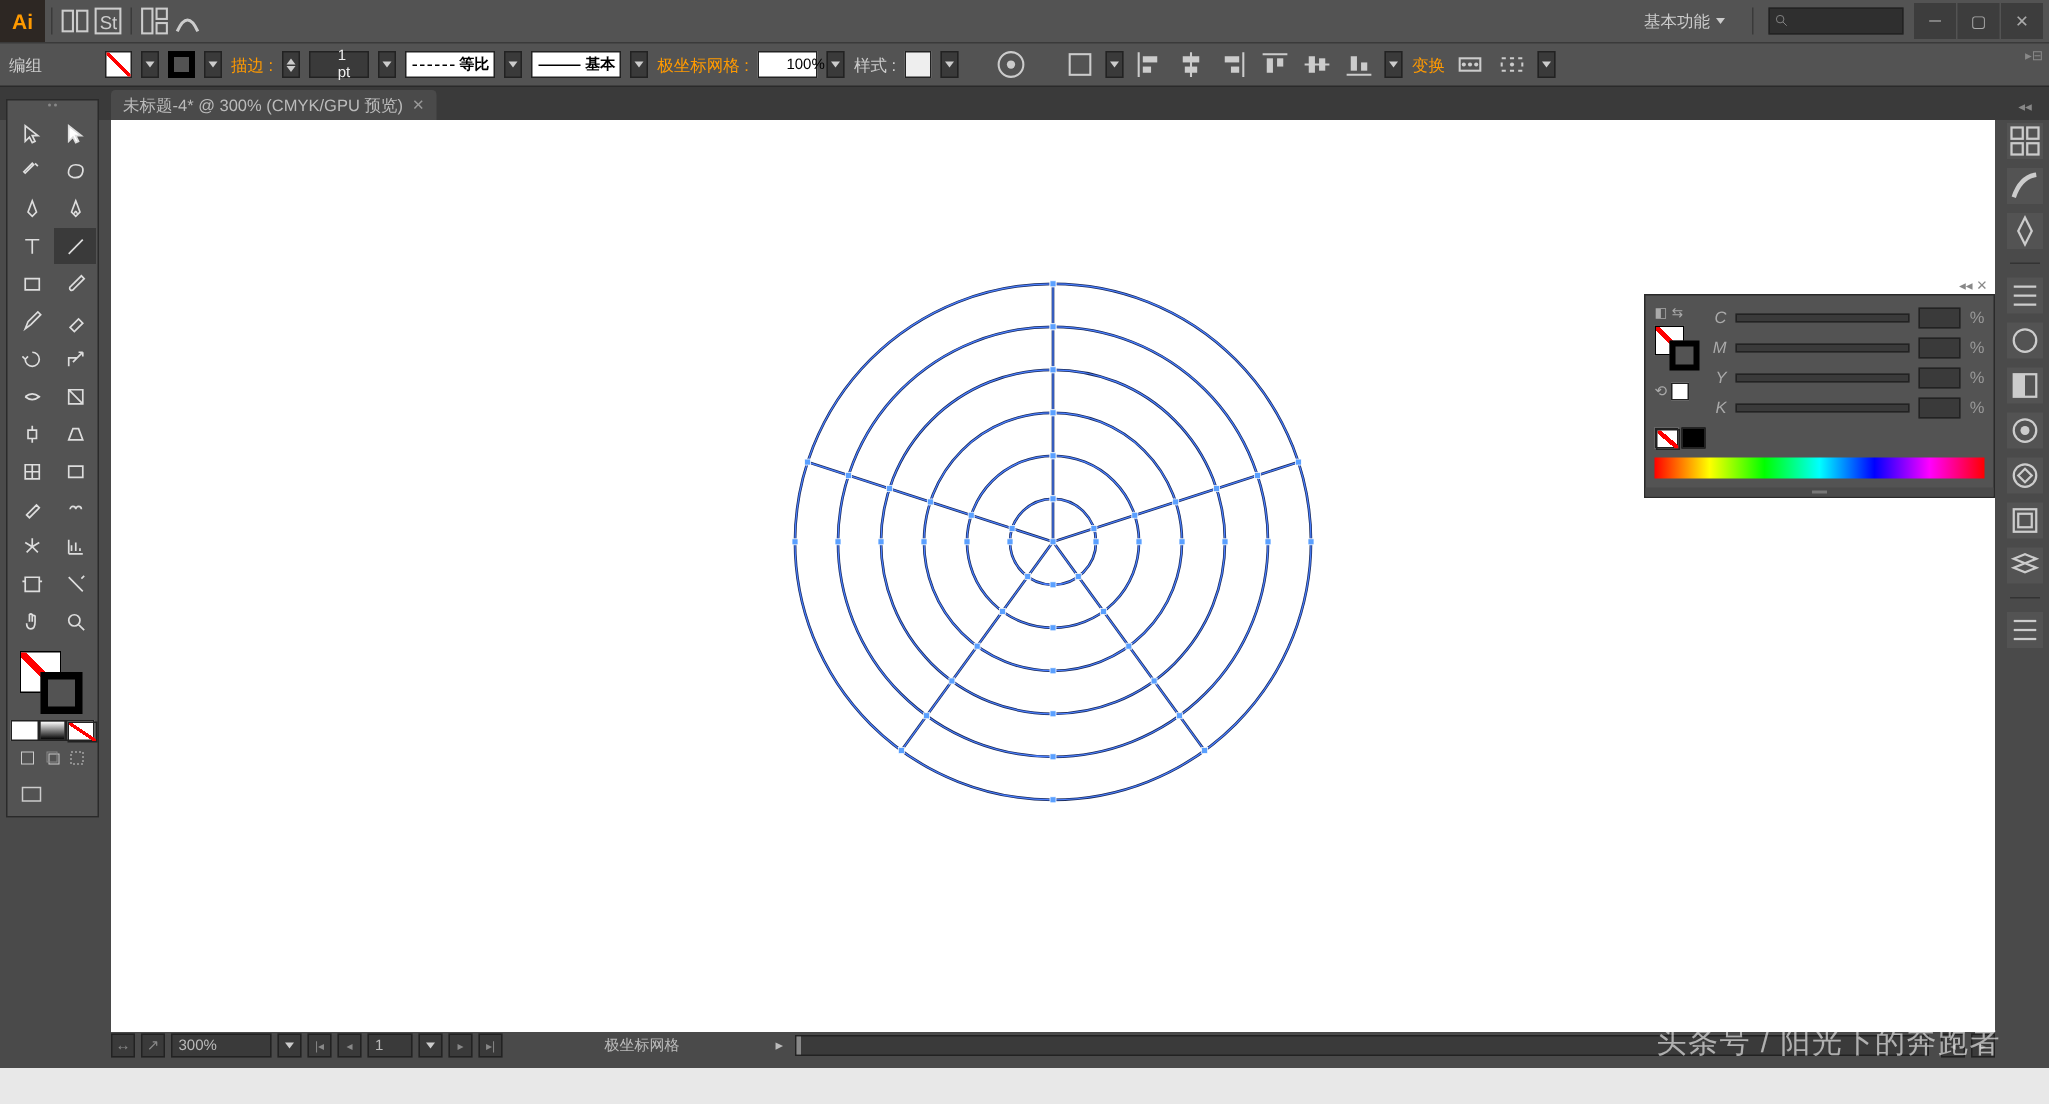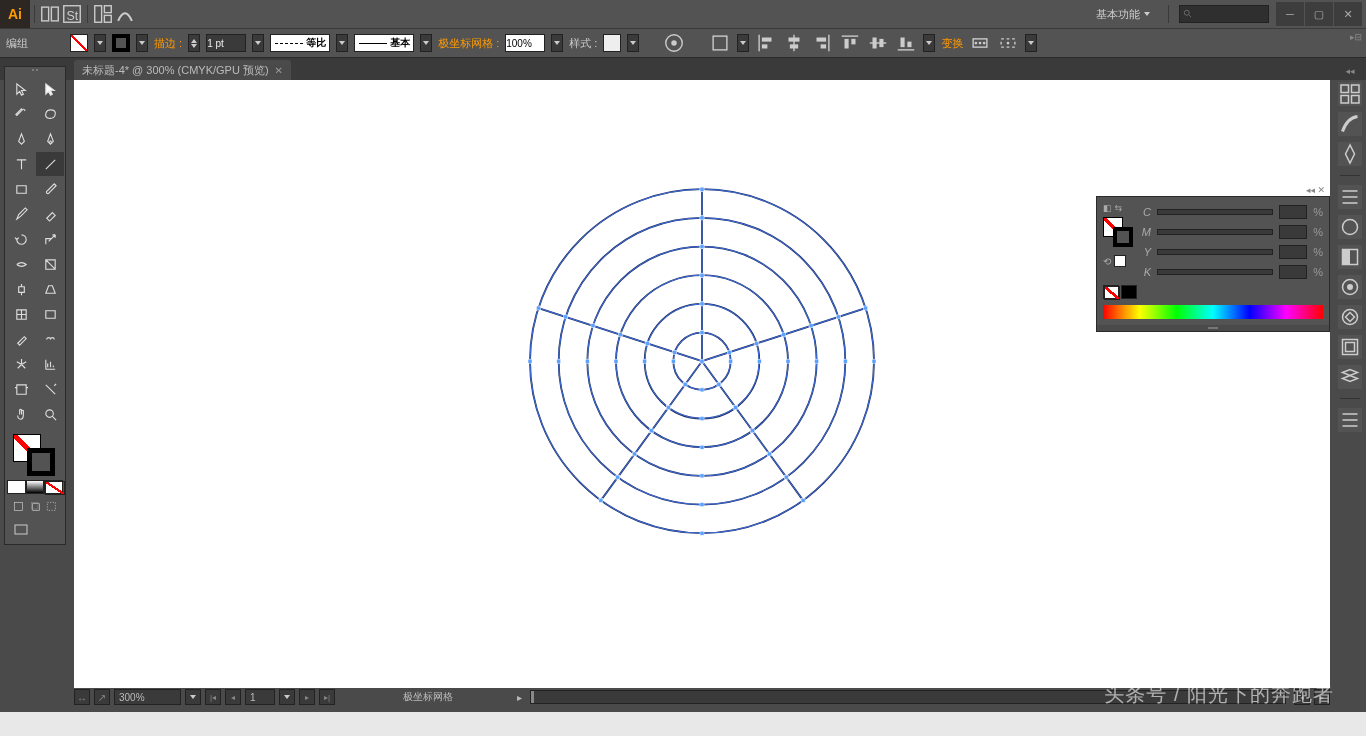--- a/index.html
+++ b/index.html
@@ -14,21 +14,21 @@
 .search-box { width:90px; height:18px; background:#2f2f2f; border:1px solid #222; display:flex; align-items:center; padding:0 3px; }
 .search-box svg { width:10px; height:10px; }
 .win-btns { display:flex; }
 .win-btn { width:28px; height:24px; display:flex; align-items:center; justify-content:center; color:#aaa; background:#3d3d3d; margin-left:1px; }
 .ctrlbar { height:30px; background:#535353; display:flex; align-items:center; font-size:11px; color:#ccc; border-top:1px solid #3a3a3a; border-bottom:1px solid #2a2a2a; padding:0 6px; gap:6px; }
 .ctrlbar .label { color:#ccc; }
 .ctrlbar .label-org { color:#ff9a00; }
 .swatch { width:18px; height:18px; border:1px solid #222; position:relative; background:#fff; }
 .swatch.noslash::after{display:none;}
 .swatch::after { content:""; position:absolute; left:0; top:0; right:0; bottom:0; background:linear-gradient(to top right, transparent 45%, #f00 45%, #f00 55%, transparent 55%); }
-.mini-input { height:18px; background:#3a3a3a; border:1px solid #222; color:#eee; padding:0 0; font-size:10px; display:flex; align-items:center; }
+.mini-input { height:18px; background:#3a3a3a; border:1px solid #222; color:#eee; padding:0 18px; font-size:10px; display:flex; align-items:center; }
 .stroke-prev { width:60px; height:18px; background:#fff; border:1px solid #222; display:flex; align-items:center; justify-content:flex-end; padding:0 3px; color:#000; font-size:10px; position:relative;font-weight:bold; }
 .stroke-prev .ln { position:absolute; left:4px; right:26px; top:50%; height:1px; background:#000; }
 .dd-arr { width:12px; height:18px; background:#3a3a3a; border:1px solid #222; display:flex; align-items:center; justify-content:center; }
 .tri-dn { width:0;height:0;border-left:3px solid transparent;border-right:3px solid transparent;border-top:4px solid #ccc; }
 .collapse-arr { position:absolute; right:4px; top:32px; color:#888; font-size:9px; }
 
 .doc-area { position:absolute; left:0; top:58px; right:0; bottom:28px; background:#4a4a4a; }
 .toolbox { position:absolute; left:4px; top:8px; width:62px; background:#535353; border:1px solid #2a2a2a; padding:2px; }
 .toolbox .hdr { height:8px; display:flex; justify-content:center; gap:2px; }
 .toolbox .hdr span{width:2px;height:2px;background:#888;border-radius:50%;}

